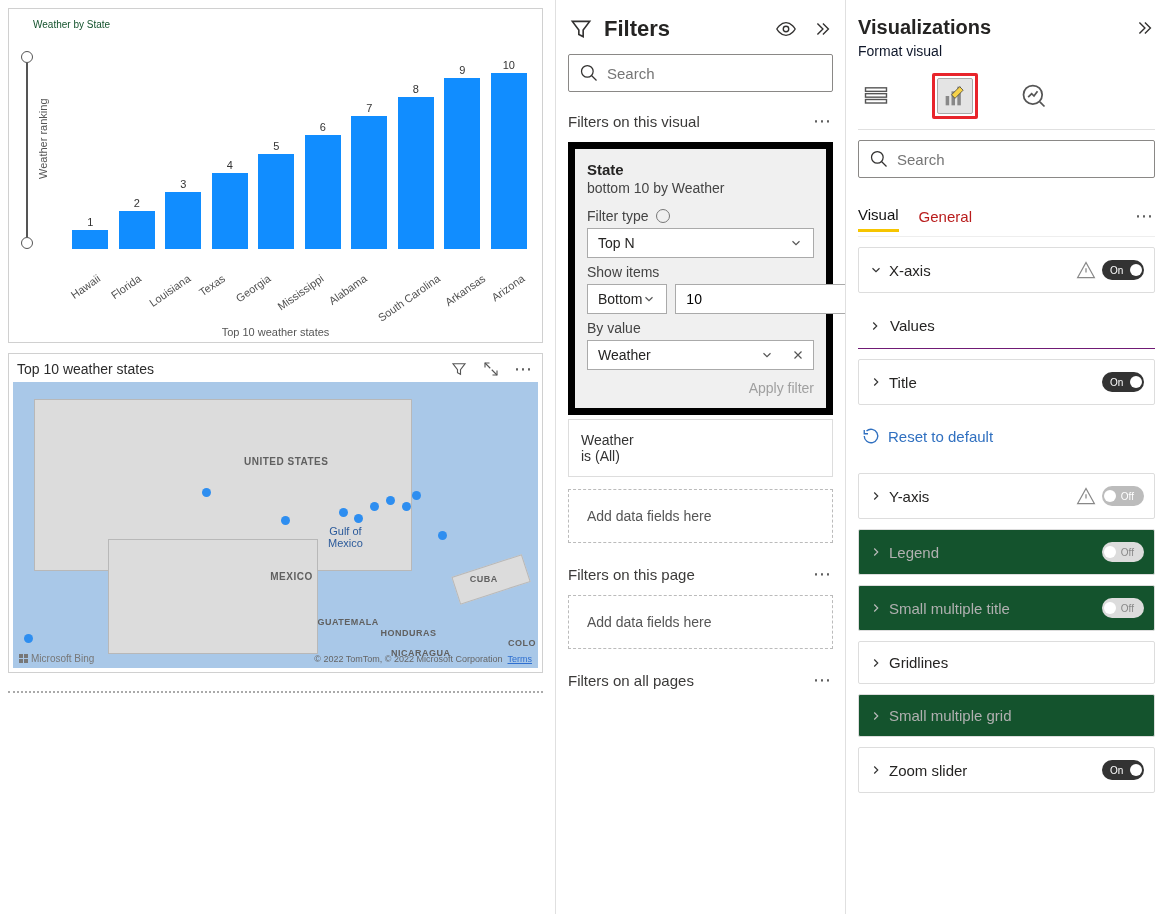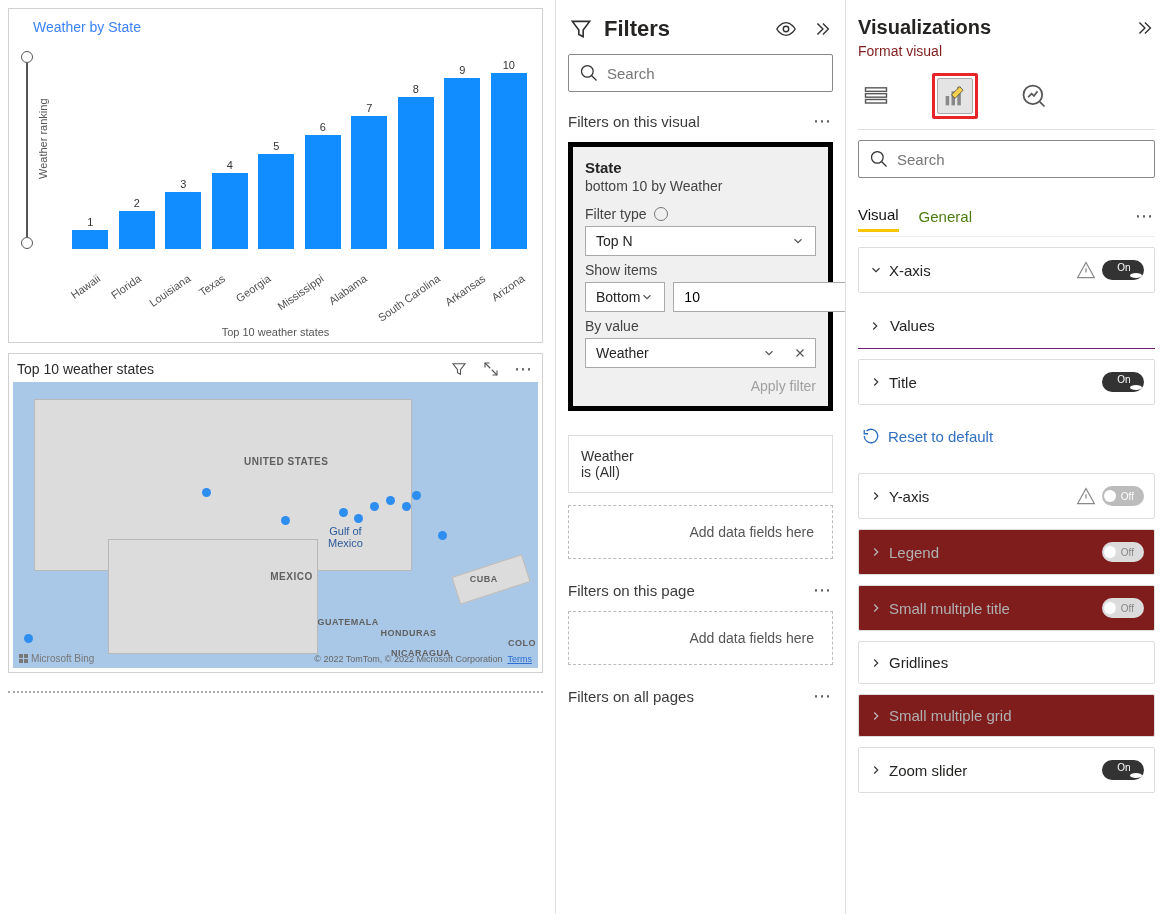--- a/index.html
+++ b/index.html
@@ -4,21 +4,21 @@
 <style>
   * { box-sizing: border-box; margin: 0; padding: 0; }
   body { font-family: "Segoe UI", Arial, sans-serif; background: #fff; color: #252423; width: 1167px; height: 914px; overflow: hidden; display: flex; }
   
   .canvas { width: 555px; height: 914px; padding: 8px; position: relative; }
   .filters-pane { width: 290px; border-left: 1px solid #e0e0e0; padding: 0 12px 10px 12px; overflow-y: auto; }
   .viz-pane { width: 322px; border-left: 1px solid #e0e0e0; padding: 0 0 12px 0; overflow-y: auto; background:#fff; }
   
   
   .chart-card { border: 1px solid #d0d0d0; background:#fff; width: 535px; height: 335px; position: relative; padding: 10px 10px 4px 10px; }
-  .chart-title { font-size: 14px; color:#3b82f6; margin-left: 14px; }
+  .chart-title { font-size: 10px; color:#14532d; margin-left: 14px; }
   .handle-circle { position:absolute; width:12px; height:12px; border:1.5px solid #555; border-radius:50%; background:#fff; left:12px; }
   .handle-top { top: 42px; }
   .handle-bot { top: 228px; }
   .handle-line { position:absolute; left:17px; top:54px; height:174px; width:2px; background:#555; }
   .ylabel { position:absolute; left:28px; top: 170px; transform: rotate(-90deg); transform-origin: left top; font-size: 11px; color:#555; }
   .bars-area { position:absolute; left:60px; right:12px; top:50px; height:190px; display:flex; align-items:flex-end; gap:4px; }
   .bar-col { flex:1; display:flex; flex-direction:column; align-items:center; justify-content:flex-end; height:100%; }
   .bar-val { font-size:11px; color:#333; margin-bottom:2px; }
   .bar { width: 85%; background:#118dff; }
   .xticks { position:absolute; left:60px; right:12px; top:244px; height:60px; display:flex; }
@@ -49,64 +49,64 @@
   .icon { width:22px; height:22px; stroke:#323130; stroke-width:1.5; fill:none; }
   .pane-header .icon-big { width:26px; height:26px; }
   .spacer-icons { margin-left:auto; display:flex; gap:14px; align-items:center; color:#555;}
   .search-box { display:flex; align-items:center; gap:8px; border:1px solid #8a8886; border-radius:2px; padding:8px 10px; font-size:15px; color:#555; margin-bottom:18px; background:#fff;}
   .search-box input { border:0; outline:0; flex:1; font-size:15px; font-family:inherit; background:transparent;}
   
   .section-hdr { display:flex; align-items:center; justify-content:space-between; font-size:15px; color:#3b3a39; margin: 10px 0;}
   .more { font-size:18px; letter-spacing:2px; color:#555; cursor:pointer;}
   
   .highlight-red { border:3px solid #e8242b; }
-  .filter-card { background:#f0f0f0; border:5px solid #000000; padding:12px; margin-bottom:24px;}
+  .filter-card { background:#f0f0f0; border:7px solid #000000; padding:12px; margin-bottom:4px;}
   .fc-title { font-weight:600; font-size:15px; margin-bottom:2px;}
   .fc-sub { font-size:14px; color:#444; margin-bottom:12px;}
   .fc-label { font-size:14px; color:#444; margin:6px 0 4px 0; display:flex; align-items:center; gap:4px;}
   .info-circ{display:inline-block;width:14px;height:14px;border:1px solid #777;border-radius:50%;margin-left:4px;}
   .select { background:#fff; border:1px solid #aaa; padding:6px 10px; font-size:14px; display:flex; align-items:center; justify-content:space-between; cursor:pointer;}
   .row { display:flex; gap:8px; }
   .row > * { flex:1; }
   .num-input { background:#fff; border:1px solid #aaa; padding:6px 10px; font-size:14px; }
   .byval { display:flex; align-items:center; border:1px solid #aaa; background:#fff;}
   .byval span:first-child { flex:1; padding:6px 10px; font-size:14px;}
   .byval-ico{padding:6px 8px; border-left:1px solid transparent; color:#555; cursor:pointer;}
   .apply { text-align:right; font-size:14px; color:#a0a0a0; margin-top:10px;}
   
   .plain-card { background:#fff; border:1px solid #ddd; padding:12px; margin-bottom:12px;}
   .pc-title{font-size:14px;color:#333;}
   .pc-sub{font-size:14px;color:#333;}
-  .dashed-box { border:1px dashed #bbb; padding:18px; text-align:right; color:#555; font-size:14px; margin:6px 0 20px 0;}
+  .dashed-box { border:1px dashed #bbb; padding:18px; text-align:left; color:#555; font-size:14px; margin:6px 0 20px 0;}
   
   
   .viz-inner { padding: 0 12px; }
   .viz-h2{font-size:20px;font-weight:600;padding:16px 0 4px 0;display:flex;align-items:center;justify-content:space-between;}
-  .viz-sub{font-size:14px;color:#7f1d1d;margin-bottom:8px;}
+  .viz-sub{font-size:14px;color:#0f172a;margin-bottom:8px;}
   .mode-row{display:flex;gap:38px;align-items:center;padding:6px 0 10px 0;border-bottom:1px solid #e0e0e0;margin-bottom:10px;}
   .mode-ico{width:36px;height:36px;display:flex;align-items:center;justify-content:center;background:transparent;position:relative;}
   .mode-sel{background:#e4e4e4;border:1px solid #aaa;border-radius:2px;}
   .mode-sel-wrap{border:3px solid #e8242b;padding:2px;border-radius:2px;}
   
   .tabs{display:flex;gap:20px;align-items:center;padding:4px 0;border-bottom:1px solid #eee;margin-bottom:10px;}
-  .tab{font-size:15px;color:#4d7c0f;padding:6px 0;cursor:pointer;}
+  .tab{font-size:15px;color:#b91c1c;padding:6px 0;cursor:pointer;}
   .tab-active{color:#111;border-bottom:3px solid #f6c500;font-weight:400;}
   
   .fmt-row{display:flex;align-items:center;border:1px solid #ddd;border-radius:2px;padding:12px 10px;margin:10px 0;background:#fff;gap:6px;}
-  .fmt-row.disabled{color:#b0b0b0;background:#7f1d1d;}
+  .fmt-row.disabled{color:#b0b0b0;background:#14532d;}
   .fmt-row .chev{width:14px;height:14px;}
   .fmt-row .lbl{flex:1;font-size:15px;}
   .warn{width:20px;height:20px;}
   .toggle{width:42px;height:20px;border-radius:10px;background:#333;display:flex;align-items:center;padding:2px;}
   .toggle.off{background:#bcbcbc;justify-content:flex-start;text-align:left;}
   .toggle.on{justify-content:flex-start;}
   .toggle .knob{width:12px;height:12px;border-radius:50%;background:#fff;}
   .tog-txt{color:#fff;font-size:10px;padding:0 4px;}
   .toggle.off .tog-txt{color:#fff;}
-  .toggle.on{flex-direction:column;}
+  .toggle.on{}
   .toggle.on .tog-txt{margin-left:2px;}
   .toggle.on .knob{order:2;margin-left:auto;}
   .toggle.off .knob{order:0;}
   .toggle.off .tog-txt{margin-left:auto;margin-right:4px;order:2;}
   .fmt-row.disabled .toggle{background:#dcdcdc;}
   .fmt-row.disabled .toggle .tog-txt{color:#888;}
   
   .sub-row{display:flex;align-items:center;padding:14px 10px;border-bottom:1px solid #701a75;font-size:15px;background:#fff;margin:0 0;}
   .sub-row .lbl{flex:1;}
   .reset{display:flex;align-items:center;gap:8px;color:#3070c0;font-size:15px;padding:12px 4px 18px 4px;cursor:pointer;}

